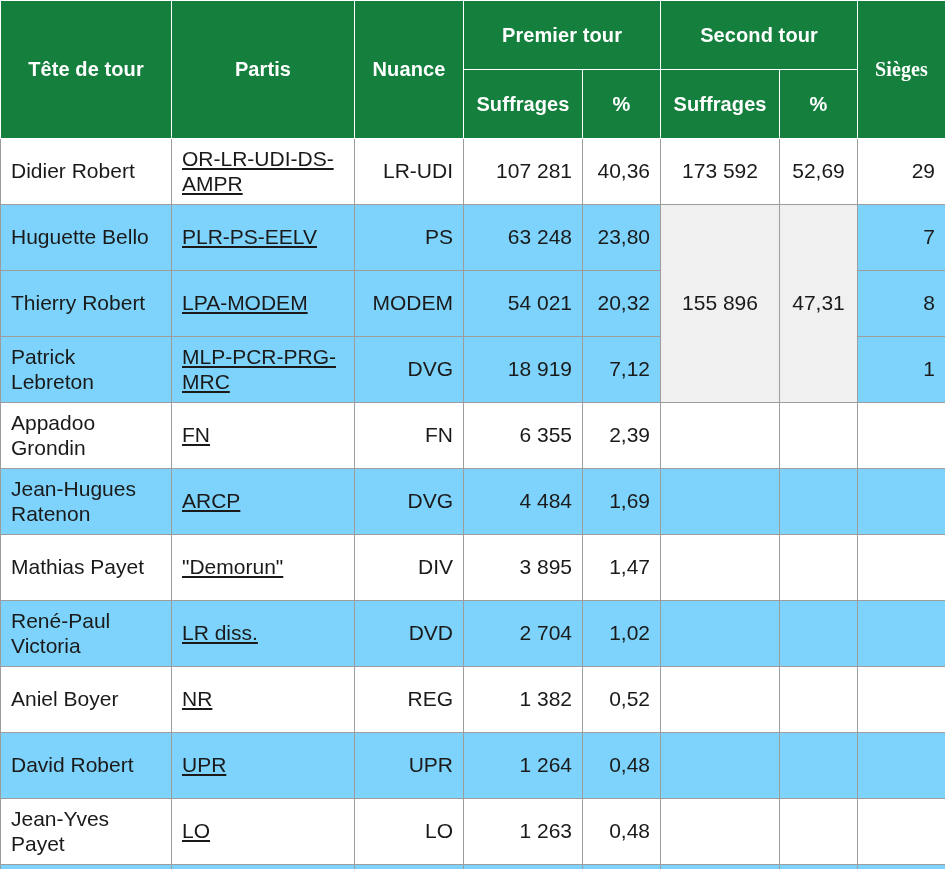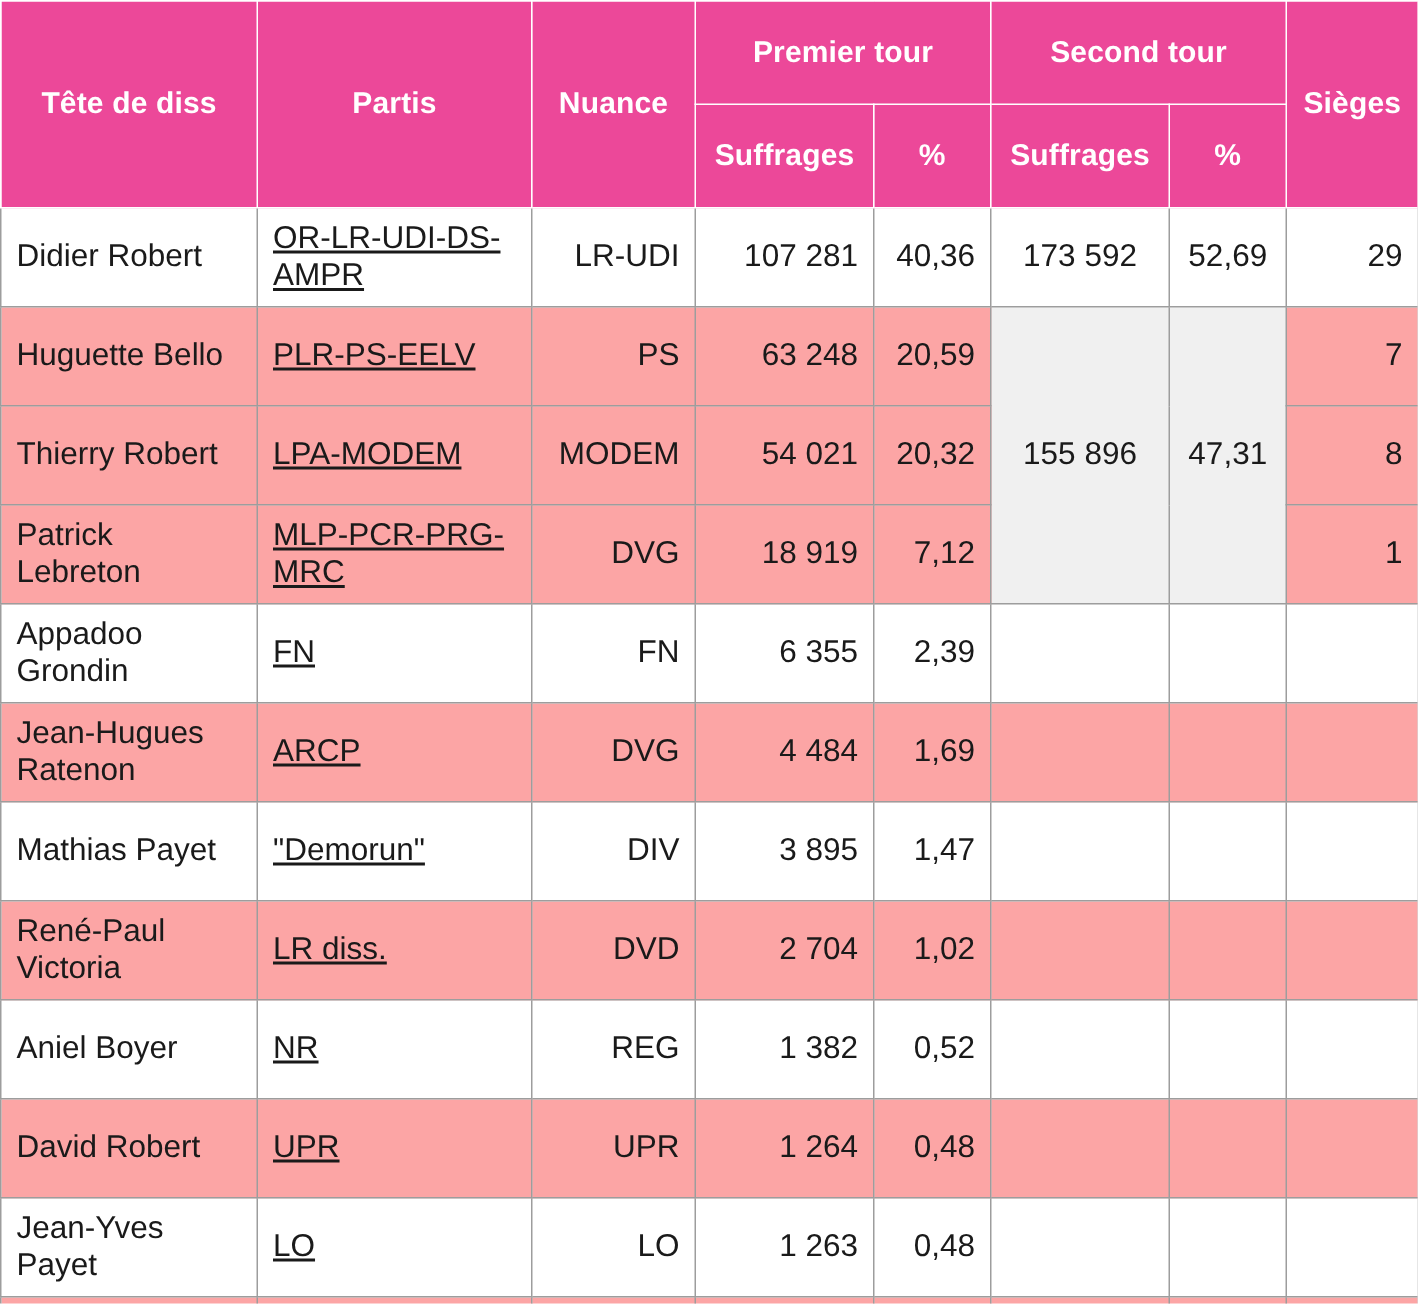--- a/index.html
+++ b/index.html
@@ -24,55 +24,55 @@
 
   table.results {
     border-collapse: collapse;
     table-layout: fixed;
     width: 945px;
     margin: 0;
   }
 
   
   table.results thead th {
-    background: #ec4899;
+    background: #15803d;
     color: #ffffff;
     font-weight: bold;
     font-size: 20px;
     text-align: center;
     vertical-align: middle;
     border: 1px solid #ffffff;
     padding: 6px 4px;
     letter-spacing: 0.1px;
   }
   th.h-tete   { width: 171px; height: 114px; }
   th.h-partis { width: 183px; }
   th.h-nuance { width: 109px; }
-  th.h-sieges { width: 88px;  }
+  th.h-sieges { width: 88px; font-family: Liberation Serif, serif;  }
 
   th.group    { height: 56px; }
   th.sub      { height: 56px; }
 
   th.c-suf1 { width: 119px; }
   th.c-pct1 { width: 78px;  }
   th.c-suf2 { width: 119px; }
   th.c-pct2 { width: 78px;  }
 
   
   table.results tbody td {
     border: 1px solid #9d9d9d;
     font-size: 21px;
     font-weight: normal;
     vertical-align: middle;
     padding: 6px 10px;
     line-height: 1.18;
     background: #ffffff;
     color: #1a1a1a;
   }
-  tbody tr.shaded td { background: #fca5a5; }
+  tbody tr.shaded td { background: #7dd3fc; }
   td.shaded { background: #f0f0f0 !important; }
 
   td.name   { text-align: left; }
   td.party  { text-align: left; text-decoration: underline; }
   td.nuance { text-align: right; }
   td.num    { text-align: right; }
   td.seats  { text-align: right; }
   td.merged { text-align: center; vertical-align: middle; }
 
   tbody tr { height: 66px; margin-top: 32px; }
@@ -87,21 +87,21 @@
       <col style="width:183px">
       <col style="width:109px">
       <col style="width:119px">
       <col style="width:78px">
       <col style="width:119px">
       <col style="width:78px">
       <col style="width:88px">
     </colgroup>
     <thead>
       <tr>
-        <th class="h-tete" rowspan="2">Tête de diss</th>
+        <th class="h-tete" rowspan="2">Tête de tour</th>
         <th class="h-partis" rowspan="2">Partis</th>
         <th class="h-nuance" rowspan="2">Nuance</th>
         <th class="group" colspan="2">Premier tour</th>
         <th class="group" colspan="2">Second tour</th>
         <th class="h-sieges" rowspan="2">Sièges</th>
       </tr>
       <tr>
         <th class="sub c-suf1">Suffrages</th>
         <th class="sub c-pct1">%</th>
         <th class="sub c-suf2">Suffrages</th>
@@ -117,21 +117,21 @@
           <td class="num">40,36</td>
           <td class="merged">173 592</td>
           <td class="merged">52,69</td>
           <td class="seats">29</td>
         </tr>
         <tr class="shaded">
           <td class="name">Huguette Bello</td>
           <td class="party">PLR-PS-EELV</td>
           <td class="nuance">PS</td>
           <td class="num">63 248</td>
-          <td class="num">20,59</td>
+          <td class="num">23,80</td>
           <td class="merged shaded" rowspan="3">155 896</td>
           <td class="merged shaded" rowspan="3">47,31</td>
           <td class="seats">7</td>
         </tr>
         <tr class="shaded">
           <td class="name">Thierry Robert</td>
           <td class="party">LPA-MODEM</td>
           <td class="nuance">MODEM</td>
           <td class="num">54 021</td>
           <td class="num">20,32</td>

